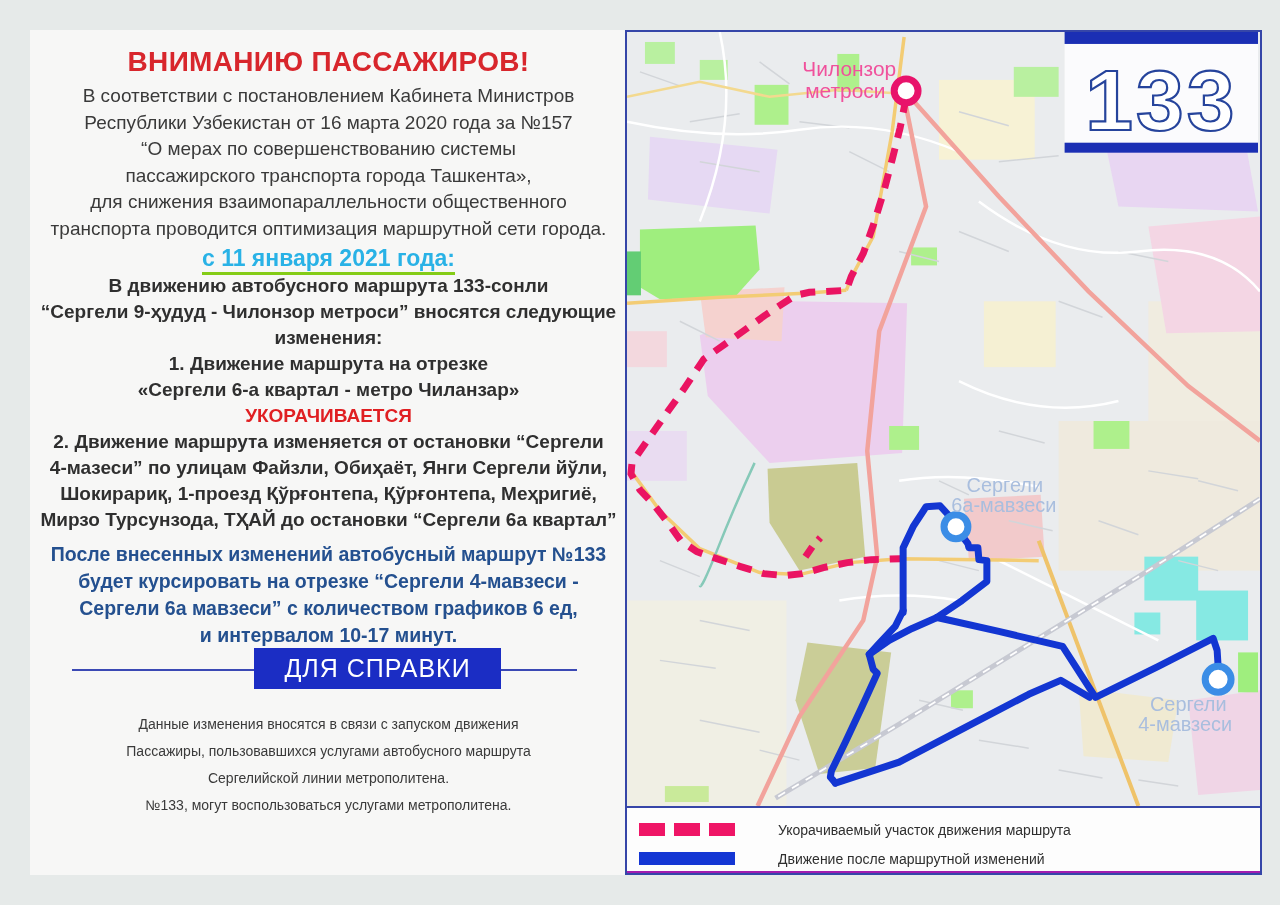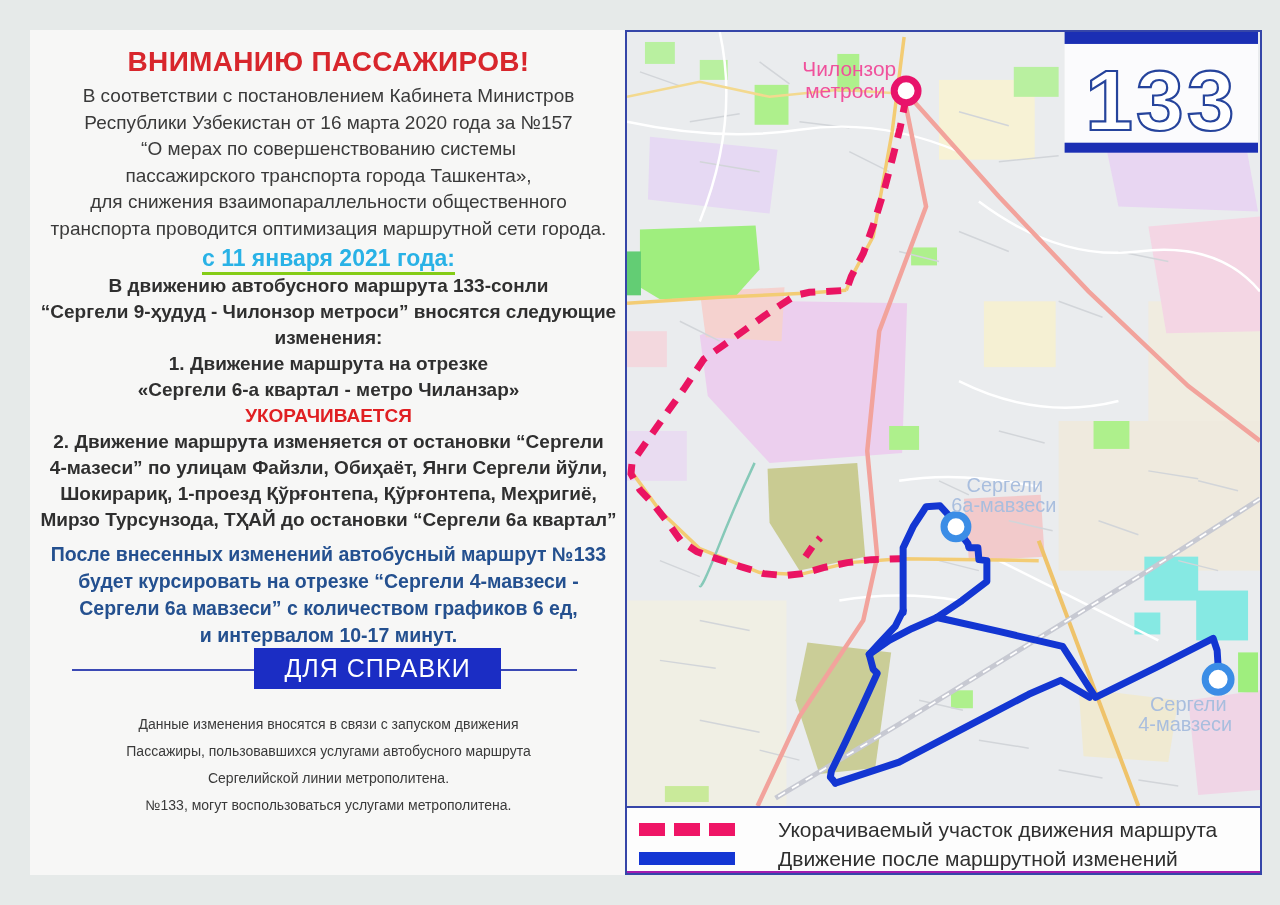--- a/index.html
+++ b/index.html
@@ -38,21 +38,21 @@
   }
   .map-box svg{display:block;}
   .legend{
     height:65px;background:#fdfdfd;border-top:2px solid #3646a8;
     box-sizing:border-box;padding:7px 0 0 12px;
   }
   .legend-row{display:flex;align-items:center;gap:43px;height:29px;}
   .swatch{width:96px;height:13px;flex:0 0 auto;}
   .swatch.dashed{background:repeating-linear-gradient(to right,#ef1566 0 26px,transparent 26px 35px);}
   .swatch.solid{background:#1436d4;}
-  .legend-label{font-size:21px;color:#2f2f2f;white-space:nowrap;}
+  .legend-label{font-size:14px;color:#2f2f2f;white-space:nowrap;}
   
   .maplabel-pink{fill:#f0519c;font-size:21px;font-weight:500;}
   .maplabel-blue{fill:#a9bede;font-size:20px;font-weight:500;}
   .badge-num{fill:#ffffff;stroke:#26449c;stroke-width:2.2px;font-size:86px;font-weight:700;letter-spacing:3px;}
 </style>
 </head>
 <body>
 
 <div class="card">
 

